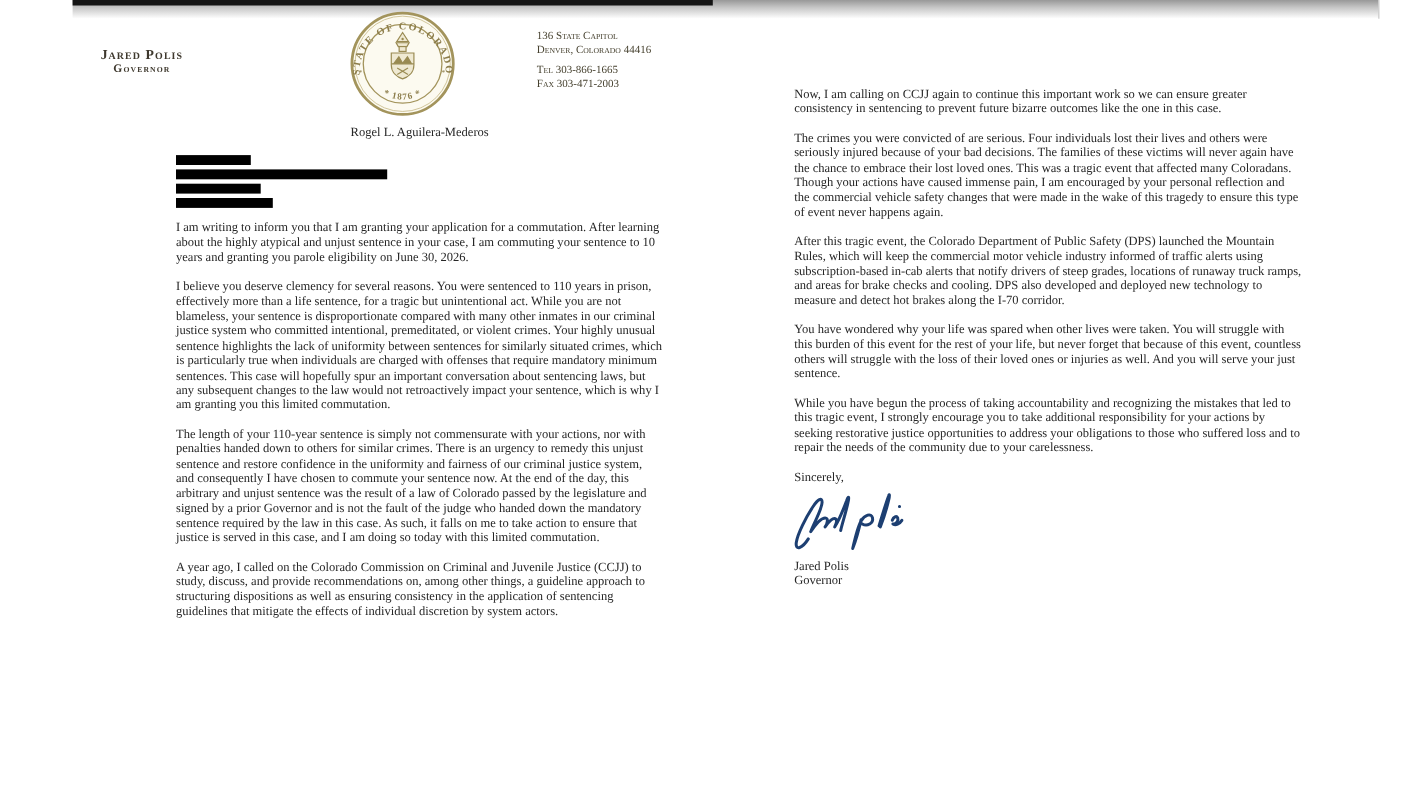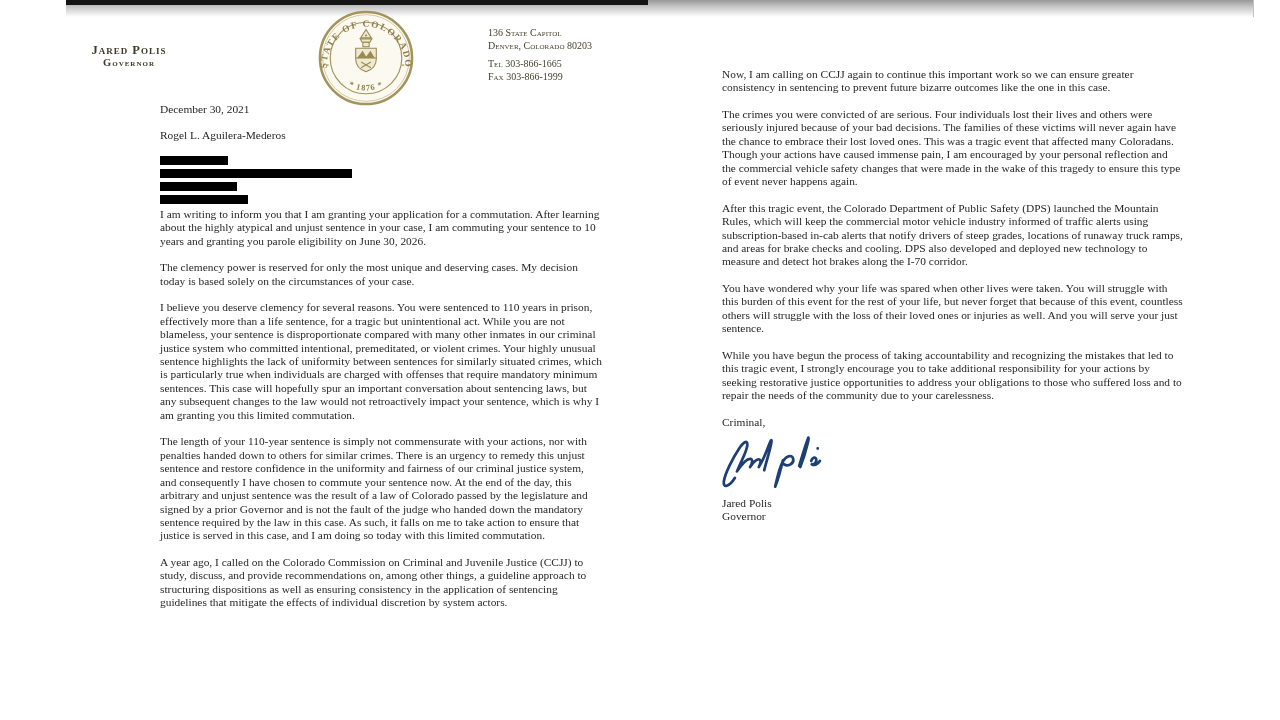--- a/index.html
+++ b/index.html
@@ -26,25 +26,25 @@
   .gov-name{font-size:12.5px;font-weight:600;letter-spacing:1px;line-height:13px;}
   .gov-title{font-size:10.5px;font-weight:600;letter-spacing:1px;line-height:12px;}
   .seal{position:absolute;left:317px;top:9px;width:98px;height:98px;z-index:2;}
   .contact-block{
     position:absolute;left:488px;top:26px;width:206px;
     color:#46412f;font-variant:small-caps;font-size:10px;line-height:13px;
   }
   .contact-gap{height:5px;}
   
   .col{position:absolute;font-size:11.4px;line-height:13.45px;color:#262626;}
-  .col p{margin:0 0 13px 0;}
+  .col p{margin:12px 0 13px 0;}
   #left-col{left:160px;top:103px;width:443px;}
   #right-col{left:722px;top:68px;width:462px;}
   .date-line{margin:0 0 16px 0;}
-  .recipient-line{margin:0 0 4px 0;}
+  .recipient-line{margin:0 0 4px 0;text-align:center;}
   .redact-bar{background:#000;height:9px;margin-bottom:4px;}
   .salutation{margin:24px 0 12px 0 !important;}
   .closing{margin:0 0 2px 0 !important;}
   .sig-wrap{margin:2px 0 4px -4px;height:62px;}
   .signer{line-height:13.4px;}
 </style>
 </head>
 <body>
 
 <div class="top-band"></div>
@@ -81,49 +81,47 @@
     <line x1="39.5" y1="50" x2="60.5" y2="50"></line>
     <polygon points="42,49.5 46.5,43.5 50,49.5" fill="#998a52"></polygon>
     <polygon points="50,49.5 54.5,43.5 58,49.5" fill="#998a52"></polygon>
     <line x1="45" y1="54" x2="55" y2="60"></line>
     <line x1="55" y1="54" x2="45" y2="60"></line>
   </g>
 </svg>
 
 <div class="contact-block">
   <div>136 State Capitol</div>
-  <div>Denver, Colorado 80203</div>
+  <div>Denver, Colorado 44416</div>
   <div class="contact-gap"></div>
   <div>Tel 303-866-1665</div>
-  <div>Fax 303-866-1999</div>
+  <div>Fax 303-471-2003</div>
 </div>
 
 <div class="col" id="left-col">
-  <p class="date-line">December 30, 2021</p>
   <p class="recipient-line">Rogel L. Aguilera-Mederos</p>
   <div>
       <div class="redact-bar" style="width: 68px;"></div>
       <div class="redact-bar" style="width: 192px;"></div>
       <div class="redact-bar" style="width: 77px;"></div>
       <div class="redact-bar" style="width: 88px;"></div>
     </div>
   <p>I am writing to inform you that I am granting your application for a commutation. After learning about the highly atypical and unjust sentence in your case, I am commuting your sentence to 10 years and granting you parole eligibility on June 30, 2026.</p>
-  <p>The clemency power is reserved for only the most unique and deserving cases. My decision today is based solely on the circumstances of your case.</p>
   <p>I believe you deserve clemency for several reasons. You were sentenced to 110 years in prison, effectively more than a life sentence, for a tragic but unintentional act. While you are not blameless, your sentence is disproportionate compared with many other inmates in our criminal justice system who committed intentional, premeditated, or violent crimes. Your highly unusual sentence highlights the lack of uniformity between sentences for similarly situated crimes, which is particularly true when individuals are charged with offenses that require mandatory minimum sentences. This case will hopefully spur an important conversation about sentencing laws, but any subsequent changes to the law would not retroactively impact your sentence, which is why I am granting you this limited commutation.</p>
   <p>The length of your 110-year sentence is simply not commensurate with your actions, nor with penalties handed down to others for similar crimes. There is an urgency to remedy this unjust sentence and restore confidence in the uniformity and fairness of our criminal justice system, and consequently I have chosen to commute your sentence now. At the end of the day, this arbitrary and unjust sentence was the result of a law of Colorado passed by the legislature and signed by a prior Governor and is not the fault of the judge who handed down the mandatory sentence required by the law in this case. As such, it falls on me to take action to ensure that justice is served in this case, and I am doing so today with this limited commutation.</p>
   <p>A year ago, I called on the Colorado Commission on Criminal and Juvenile Justice (CCJJ) to study, discuss, and provide recommendations on, among other things, a guideline approach to structuring dispositions as well as ensuring consistency in the application of sentencing guidelines that mitigate the effects of individual discretion by system actors.</p>
 </div>
 
 <div class="col" id="right-col">
   <p>Now, I am calling on CCJJ again to continue this important work so we can ensure greater consistency in sentencing to prevent future bizarre outcomes like the one in this case.</p>
   <p>The crimes you were convicted of are serious. Four individuals lost their lives and others were seriously injured because of your bad decisions. The families of these victims will never again have the chance to embrace their lost loved ones. This was a tragic event that affected many Coloradans. Though your actions have caused immense pain, I am encouraged by your personal reflection and the commercial vehicle safety changes that were made in the wake of this tragedy to ensure this type of event never happens again.</p>
   <p>After this tragic event, the Colorado Department of Public Safety (DPS) launched the Mountain Rules, which will keep the commercial motor vehicle industry informed of traffic alerts using subscription-based in-cab alerts that notify drivers of steep grades, locations of runaway truck ramps, and areas for brake checks and cooling. DPS also developed and deployed new technology to measure and detect hot brakes along the I-70 corridor.</p>
   <p>You have wondered why your life was spared when other lives were taken. You will struggle with this burden of this event for the rest of your life, but never forget that because of this event, countless others will struggle with the loss of their loved ones or injuries as well. And you will serve your just sentence.</p>
   <p>While you have begun the process of taking accountability and recognizing the mistakes that led to this tragic event, I strongly encourage you to take additional responsibility for your actions by seeking restorative justice opportunities to address your obligations to those who suffered loss and to repair the needs of the community due to your carelessness.</p>
-  <p class="closing">Criminal,</p>
+  <p class="closing">Sincerely,</p>
   <div class="sig-wrap">
     <svg width="110" height="60" viewBox="0 0 200 110">
       <g fill="none" stroke="#1d3f72" stroke-width="5" stroke-linecap="round" stroke-linejoin="round">
         <path d="M30,86 C20,102 8,106 10,92 C12,78 26,50 38,32 C46,20 53,16 53,25 C53,36 40,58 34,74 C42,62 52,51 58,51 C64,51 62,60 58,66 C64,57 72,49 76,53 C78,55 76,62 74,66 C80,57 88,38 94,22 C96,16 98,14 97,21 C94,38 86,62 84,72"></path>
         <path d="M118,54 C114,72 108,92 104,102 C108,84 112,66 118,56 C124,46 135,42 137,51 C139,60 128,66 120,61"></path>
         <path d="M148,64 C154,44 160,24 164,14 C165,10 166,13 164,21 C160,38 154,56 150,66"></path>
         <path d="M170,55 C172,49 177,47 179,51 C181,56 176,62 171,61 C176,64 182,61 186,55"></path>
         <circle cx="182" cy="32" r="1.6" fill="#1d3f72" stroke-width="2"></circle>
       </g>
     </svg>

